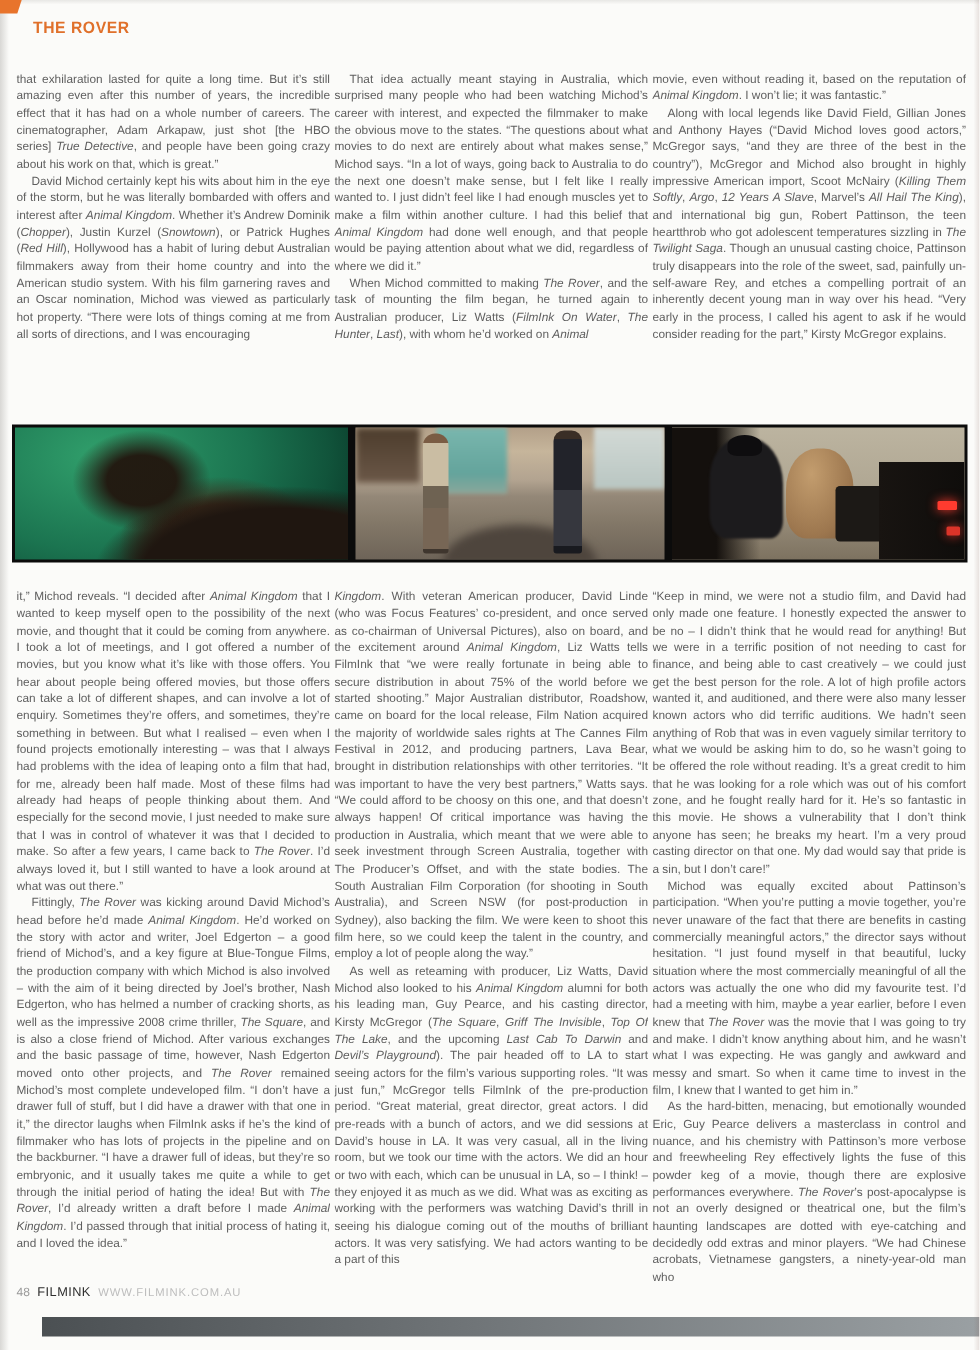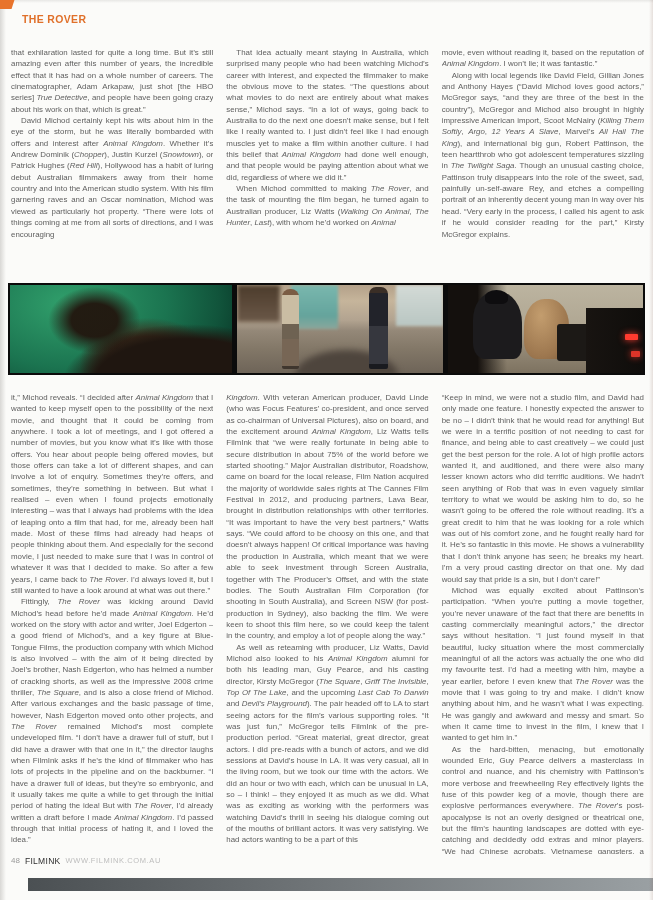--- a/index.html
+++ b/index.html
@@ -18,21 +18,21 @@
     background:linear-gradient(270deg,rgba(120,80,70,.16),rgba(120,80,70,0));z-index:5;}
   .corner-mark{position:absolute;left:-2px;top:0;width:15px;height:9px;
     background:#e8742c;transform:skewX(-18deg);z-index:6;}
 
   .page-header{
     position:absolute;left:22px;top:13px;
     color:#e0702a;font-size:11px;font-weight:700;letter-spacing:.4px;
     transform:scaleX(.95);transform-origin:left;
   }
 
-  .cols{position:absolute;left:11px;right:9px;display:flex;gap:13px;z-index:2;}
+  .cols{position:absolute;left:11px;right:9px;display:flex;gap:3px;z-index:2;}
   .cols-top{top:47px;height:236px;}
   .cols-bottom{top:392px;height:462px;}
   .col{flex:1 1 0;min-width:0;font-size:7.9px;line-height:11.35px;color:#5e5e5e;
     text-align:justify;overflow:hidden;}
   .col p{margin:0;}
   .col p.ind{text-indent:10px;}
   .col em{font-style:italic;}
 
   
   .photo-strip{position:absolute;left:8px;top:283px;width:637px;height:92px;
@@ -74,21 +74,21 @@
   .p3-rig{position:absolute;right:0;top:26%;width:29%;height:74%;
     background:linear-gradient(90deg,#181411,#0f0d0b);}
   .p3-cam{position:absolute;left:56%;top:44%;width:17%;height:42%;
     background:#1c1916;border-radius:3px;}
   .led{position:absolute;width:13px;height:6px;background:#ff3b2f;
     box-shadow:0 0 7px #ff3b2f;border-radius:1px;}
   .led-1{right:9%;top:40%;}
   .led-2{right:5%;top:66%;width:9px;opacity:.85;}
 
   .page-footer{position:absolute;left:11px;top:856px;display:flex;
-    align-items:flex-start;gap:5px;z-index:2;}
+    align-items:center;gap:5px;z-index:2;}
   .footer-num{font-size:8px;color:#9a9a9a;}
   .footer-brand{font-size:8.5px;font-weight:400;color:#2e2e2e;letter-spacing:.3px;}
   .footer-url{font-size:7.5px;color:#bdbdbd;letter-spacing:.6px;}
 
   .next-page-edge{position:absolute;left:28px;right:0;top:878px;height:13px;
     background:linear-gradient(90deg,#4b5053,#6f7477 45%,#9aa0a3);z-index:4;}
 </style>
 </head>
 <body>
 
@@ -99,21 +99,21 @@
 
 <div class="page-header">THE ROVER</div>
 
 <div class="cols cols-top">
   <div class="col">
     <p>that exhilaration lasted for quite a long time. But it’s still amazing even after this number of years, the incredible effect that it has had on a whole number of careers. The cinematographer, Adam Arkapaw, just shot [the HBO series] <em>True Detective</em>, and people have been going crazy about his work on that, which is great.”</p>
     <p class="ind">David Michod certainly kept his wits about him in the eye of the storm, but he was literally bombarded with offers and interest after <em>Animal Kingdom</em>. Whether it’s Andrew Dominik (<em>Chopper</em>), Justin Kurzel (<em>Snowtown</em>), or Patrick Hughes (<em>Red Hill</em>), Hollywood has a habit of luring debut Australian filmmakers away from their home country and into the American studio system. With his film garnering raves and an Oscar nomination, Michod was viewed as particularly hot property. “There were lots of things coming at me from all sorts of directions, and I was encouraging</p>
   </div>
   <div class="col">
     <p class="ind">That idea actually meant staying in Australia, which surprised many people who had been watching Michod’s career with interest, and expected the filmmaker to make the obvious move to the states. “The questions about what movies to do next are entirely about what makes sense,” Michod says. “In a lot of ways, going back to Australia to do the next one doesn’t make sense, but I felt like I really wanted to. I just didn’t feel like I had enough muscles yet to make a film within another culture. I had this belief that <em>Animal Kingdom</em> had done well enough, and that people would be paying attention about what we did, regardless of where we did it.”</p>
-    <p class="ind">When Michod committed to making <em>The Rover</em>, and the task of mounting the film began, he turned again to Australian producer, Liz Watts (<em>Walking On Animal</em>, <em>The Hunter</em>, <em>Last</em>), with whom he’d worked on <em>Animal</em></p>
+    <p class="ind">When Michod committed to making <em>The Rover</em>, and the task of mounting the film began, he turned again to Australian producer, Liz Watts (<em>FilmInk On Water</em>, <em>The Hunter</em>, <em>Last</em>), with whom he’d worked on <em>Animal</em></p>
   </div>
   <div class="col">
     <p>movie, even without reading it, based on the reputation of <em>Animal Kingdom</em>. I won’t lie; it was fantastic.”</p>
     <p class="ind">Along with local legends like David Field, Gillian Jones and Anthony Hayes (“David Michod loves good actors,” McGregor says, “and they are three of the best in the country”), McGregor and Michod also brought in highly impressive American import, Scoot McNairy (<em>Killing Them Softly</em>, <em>Argo</em>, <em>12 Years A Slave</em>, Marvel’s <em>All Hail The King</em>), and international big gun, Robert Pattinson, the teen heartthrob who got adolescent temperatures sizzling in <em>The Twilight Saga</em>. Though an unusual casting choice, Pattinson truly disappears into the role of the sweet, sad, painfully un-self-aware Rey, and etches a compelling portrait of an inherently decent young man in way over his head. “Very early in the process, I called his agent to ask if he would consider reading for the part,” Kirsty McGregor explains.</p>
   </div>
 </div>
 
 <div class="photo-strip">
   <div class="photo photo-1"></div>
   <div class="photo photo-2">

